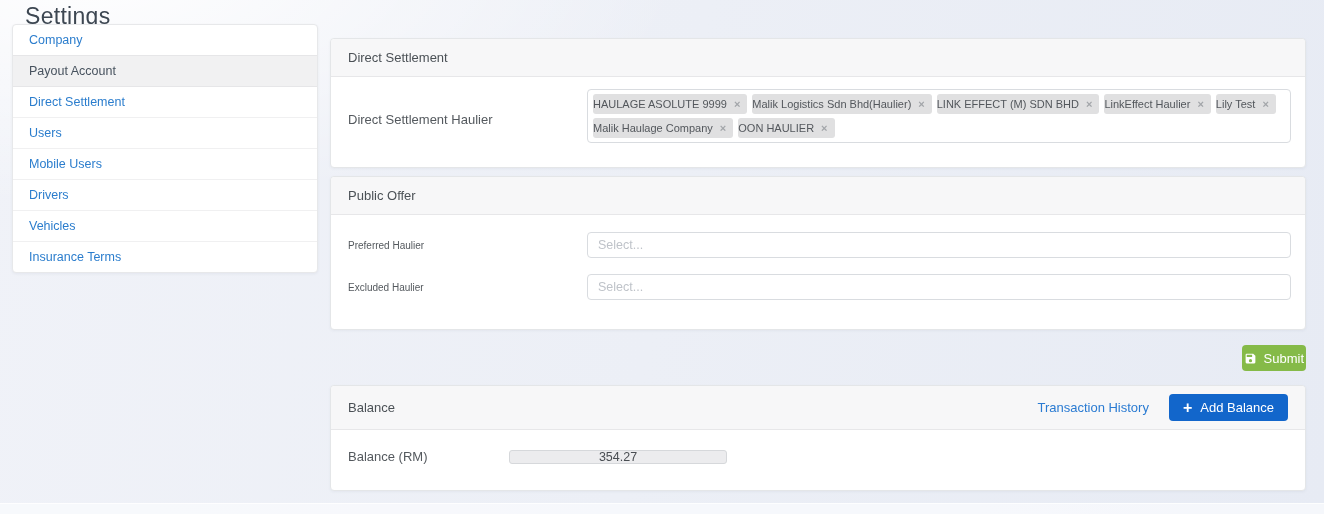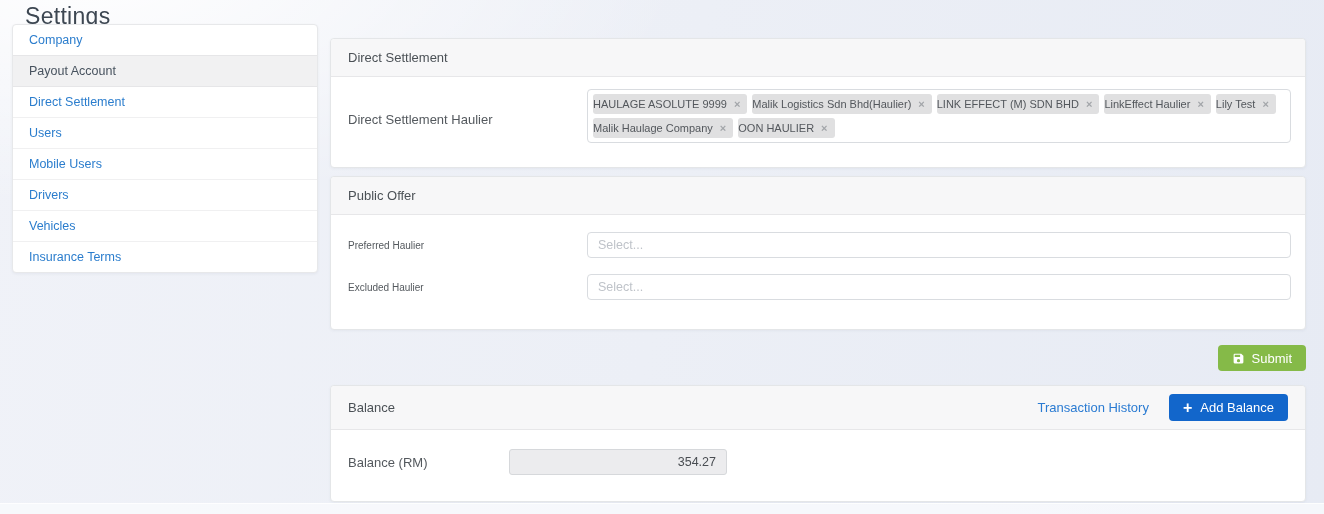--- a/index.html
+++ b/index.html
@@ -77,21 +77,21 @@
     padding: 12px 10px; font-size: 12.5px; color: #495057; background: #fff; outline: none;
     font-family: "Liberation Sans", sans-serif;
   }
   .select-input::placeholder { color: #bfc3c9; }
 
   
   .submit-row { margin-top: 15px; display: flex; justify-content: flex-end; }
   .submit-btn {
     display: inline-flex; align-items: center; gap: 7px;
     background: #85ba48; color: #fff; border: none; border-radius: 4px;
-    height: 26px; padding: 0 14px; font-size: 13px; cursor: pointer;
+    height: 26px; padding: 0 2px; font-size: 13px; cursor: pointer;
     font-family: "Liberation Sans", sans-serif;
   }
 
   
   .bal-card { margin-top: 14px; }
   .bal-header {
     display: flex; align-items: center; height: 44px;
     background: #f7f7f8; border-bottom: 1px solid #e7e7e9;
     border-radius: 4px 4px 0 0; padding: 0 17px;
   }
@@ -100,22 +100,22 @@
   .add-btn {
     display: inline-flex; align-items: center; gap: 8px;
     background: #1266cb; color: #fff; border: none; border-radius: 4px;
     height: 27px; padding: 0 14px; font-size: 13px; cursor: pointer;
     font-family: "Liberation Sans", sans-serif;
   }
   .plus-icon { font-size: 16px; font-weight: 700; line-height: 1; }
   .bal-body { display: flex; align-items: center; padding: 19px 17px 26px 17px; }
   .bal-label { width: 161px; font-size: 13px; color: #54595e; flex: none; }
   .balance-input {
-    width: 218px; height: 26px; background: #ececee; border: 1px solid #d6d8db;
-    border-radius: 3px; text-align: right; padding: 0 10px;
+    width: 218px; height: 14px; background: #ececee; border: 1px solid #d6d8db;
+    border-radius: 3px; text-align: center; padding: 0 10px;
     font-size: 12.5px; color: #494d52; outline: none;
     font-family: "Liberation Sans", sans-serif;
   }
 </style>
 </head>
 <body>
 
 <h1 class="page-title">Settings</h1>
 
 <nav class="sidebar">

